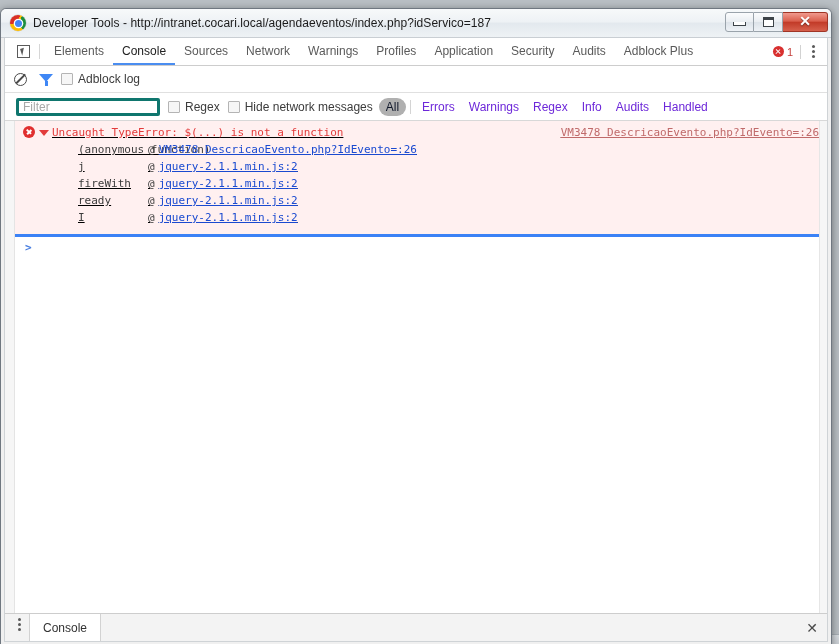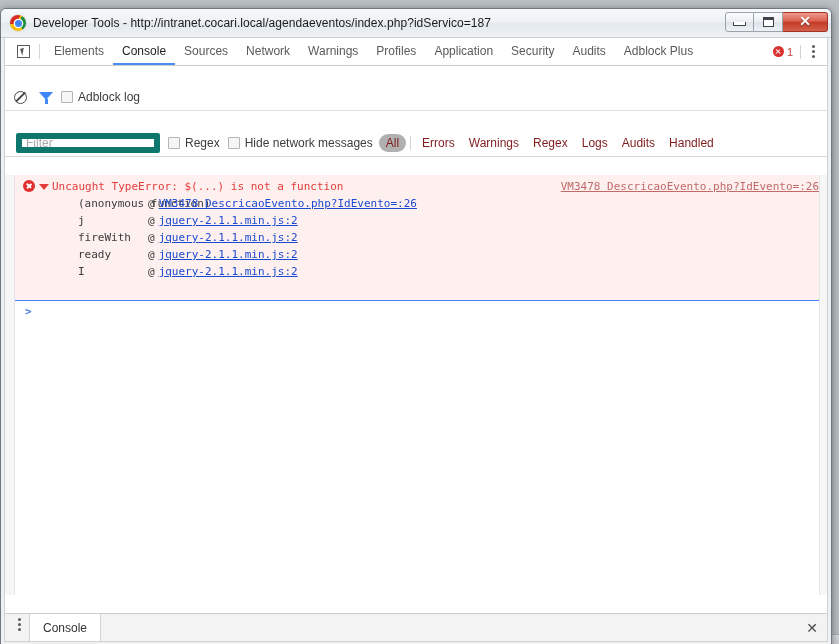--- a/index.html
+++ b/index.html
@@ -154,21 +154,20 @@
   .devtools {
     flex: 1;
     display: flex;
     flex-direction: column;
     background: #fff;
     margin: 0 3px 3px 3px;
     border: 1px solid #cfd3d6;
     border-top: none;
     min-height: 0;
     box-sizing: border-box;
-    gap: 18px;
   }
 
   
   .panel-toolbar {
     height: 27px;
     flex: none;
     display: flex;
     align-items: stretch;
     border-bottom: 1px solid #cdcdcd;
     background: #fff;
@@ -372,46 +371,46 @@
     flex: none;
     display: flex;
     align-items: center;
     border-bottom: 1px solid #d8d8d8;
     background: #fff;
     padding-left: 11px;
   }
   .filter-input {
     width: 144px;
     height: 18px;
-    border: 6px solid #0f766e;
+    border: 3px solid #0f766e;
     border-radius: 2px;
     font-size: 12px;
     padding: 4px 4px;
     color: #333;
     background: #fff;
     box-sizing: border-box;
     font-family: "Liberation Sans", sans-serif;
   }
   .filter-input::placeholder { color: #a8a8a8; }
   .pill-row {
     display: flex;
     align-items: center;
     margin-left: 6px;
   }
   .level-pill {
     font-size: 12px;
-    color: #7f1d1d;
+    color: #6d28d9;
     padding: 2px 7px;
     border-radius: 9px;
     cursor: pointer;
     white-space: nowrap;
   }
   .level-pill.active {
     background: #b0b0b0;
-    color: #7f1d1d;
+    color: #0f172a;
   }
   .pill-sep {
     width: 1px;
     height: 14px;
     background: #d4d4d4;
     margin: 0 4px;
   }
 
   
   .console-body {
@@ -428,24 +427,25 @@
     background: #f6f6f6;
     border-right: 1px solid #e4e4e4;
   }
   .messages {
     flex: 1;
     min-width: 0;
     position: relative;
   }
   .error-group {
     background: #fff0f0;
-    border-bottom: 1px solid #3b82f6;
-    padding: 3px 0 20px 0;
+    border-bottom: 3px solid #3b82f6;
+    padding: 3px 0 8px 0;
     font-family: "DejaVu Sans Mono", monospace;
     font-size: 11px;
+    text-decoration: underline;
   }
   .error-head {
     display: flex;
     align-items: flex-start;
     padding: 1px 8px 1px 4px;
     position: relative;
   }
   .err-dot {
     width: 12px; height: 12px;
     border-radius: 50%;
@@ -643,21 +643,21 @@
         <span class="checkbox"></span>
         <span>Hide network messages</span>
       </label>
 
       <div class="pill-row">
         <span class="level-pill active">All</span>
         <span class="pill-sep"></span>
         <span class="level-pill">Errors</span>
         <span class="level-pill">Warnings</span>
         <span class="level-pill">Regex</span>
-        <span class="level-pill">Logs</span>
+        <span class="level-pill">Info</span>
         <span class="level-pill">Audits</span>
         <span class="level-pill">Handled</span>
       </div>
     </div>
 
     <div class="console-body">
       <div class="gutter-left"></div>
 
       <div class="messages">
 

